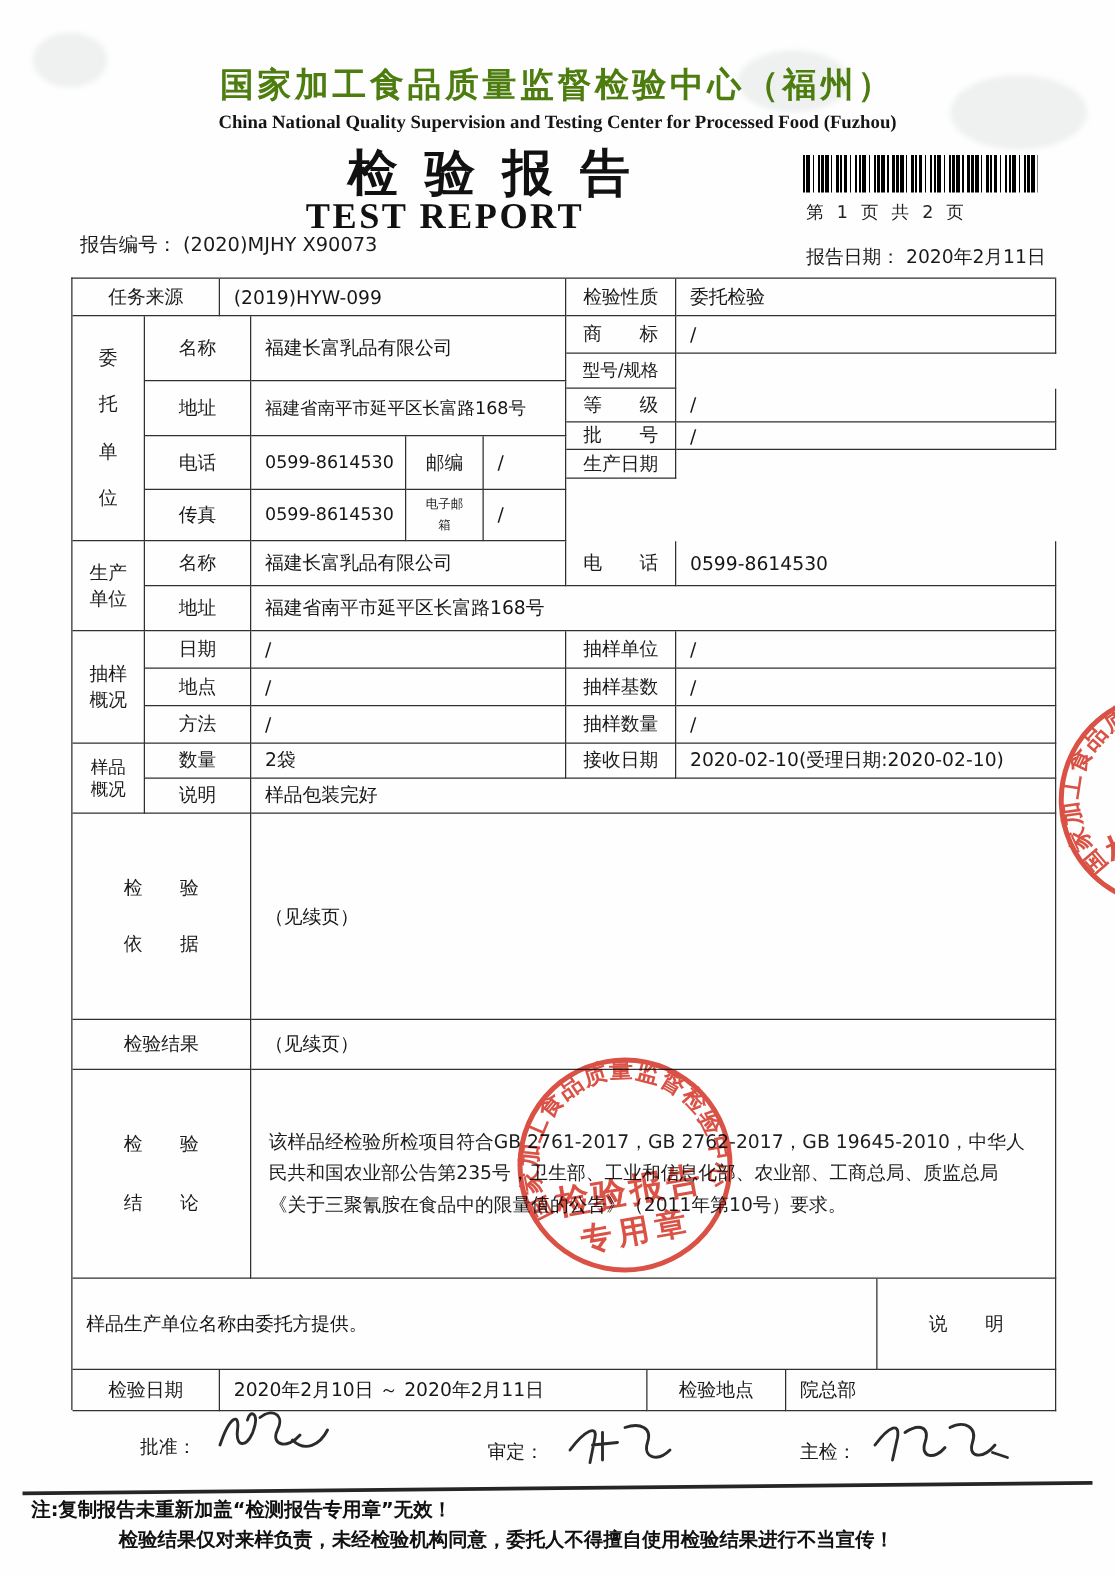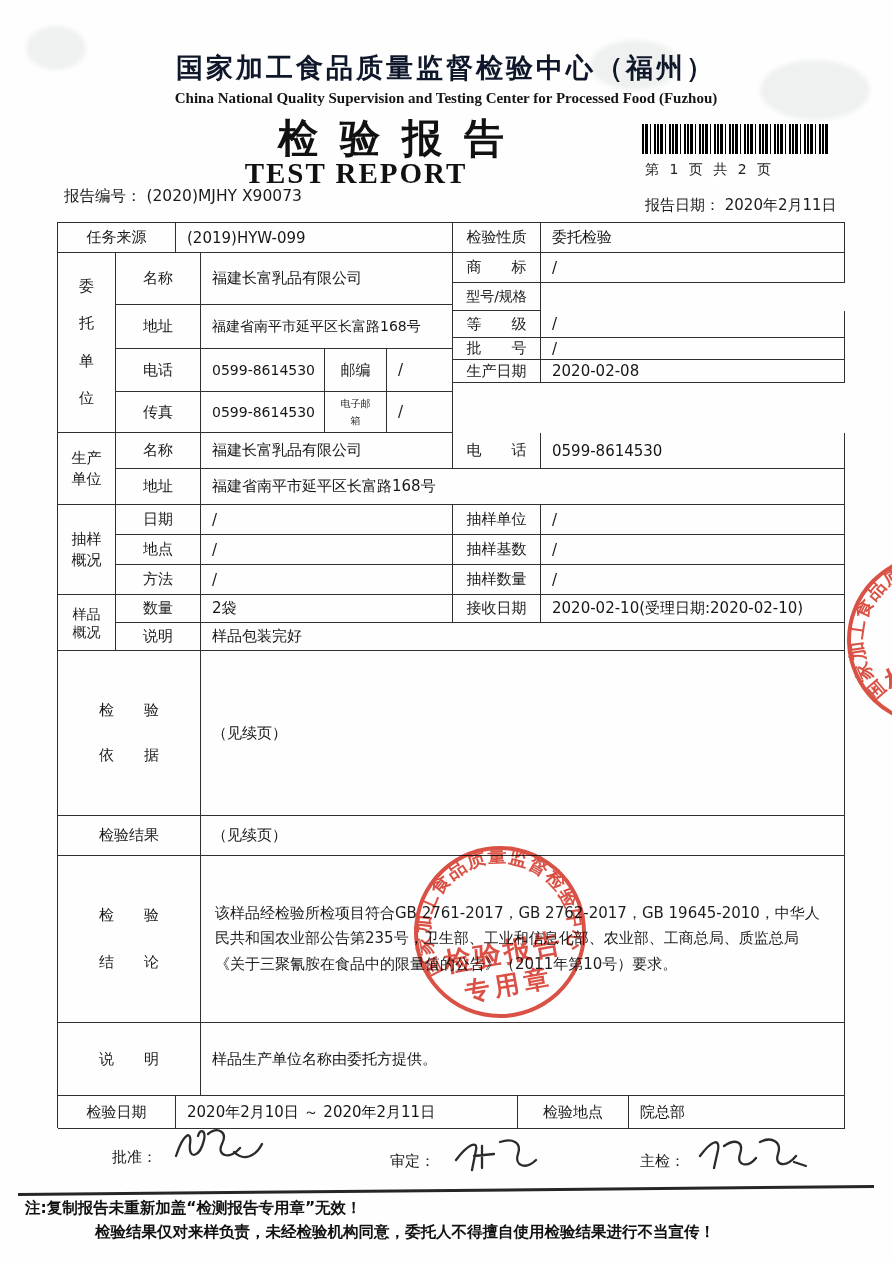--- a/index.html
+++ b/index.html
@@ -2,21 +2,21 @@
 <html><head>
 <meta charset="utf-8">
 <style>
   html,body{margin:0;padding:0;background:#ffffff;}
   .page{position:relative;width:892px;height:1261px;background:#fefefe;overflow:hidden;
         font-family:"DejaVu Sans","Liberation Sans",sans-serif;color:#1d1d1d;}
   
   .ghost{position:absolute;background:#eff1f1;border-radius:50%;filter:blur(2px);}
   
   .title-cn{position:absolute;top:50px;left:0;right:0;text-align:center;
-            font-size:27px;font-weight:bold;letter-spacing:3px;color:#0f172a;}
+            font-size:27px;font-weight:bold;letter-spacing:3px;color:#4d7c0f;}
   .title-en{position:absolute;top:90px;left:0;right:0;text-align:center;
             font-family:"Liberation Serif","DejaVu Serif",serif;
             font-size:15px;font-weight:bold;color:#151515;}
   .report-cn{position:absolute;top:111px;left:0;right:110px;text-align:center;
              font-size:40px;font-weight:bold;letter-spacing:22px;text-indent:22px;color:#111;}
   .report-en{position:absolute;top:157px;left:0;right:180px;text-align:center;
              font-family:"Liberation Serif","DejaVu Serif",serif;
              font-size:29px;font-weight:bold;letter-spacing:2px;color:#111;}
   .barcode{position:absolute;top:124px;left:642px;width:188px;height:30px;
            background:repeating-linear-gradient(90deg,#000 0 2px,#fff 2px 3px,#000 3px 6px,#fff 6px 8px,#000 8px 9px,#fff 9px 12px,#000 12px 14px,#fff 14px 15px);}
@@ -126,21 +126,20 @@
         <div class="subrow" style="height:27px;">
           <div class="cell lab" style="width:88px;">等　　级</div>
           <div class="cell val f1">/</div>
         </div>
         <div class="subrow" style="height:22px;">
           <div class="cell lab" style="width:88px;">批　　号</div>
           <div class="cell val f1">/</div>
         </div>
         <div class="subrow" style="height:23px;">
           <div class="cell lab" style="width:88px;">生产日期</div>
-          <div class="cell val f1">2020-02-08</div>
         </div>
       </div>
     </div>
 
     <div class="band" style="height:72px;">
       <div class="cell grp" style="width:58px;">
         <span class="grp2">生产单位</span>
       </div>
       <div class="col f1">
         <div class="subrow" style="height:36px;">
@@ -221,22 +220,22 @@
           <span>检　　验</span>
           <span>结　　论</span>
         </div>
       </div>
       <div class="cell f1">
         <span class="para">该样品经检验所检项目符合GB 2761-2017，GB 2762-2017，GB 19645-2010，中华人民共和国农业部公告第235号，卫生部、工业和信息化部、农业部、工商总局、质监总局《关于三聚氰胺在食品中的限量值的公告》（2011年第10号）要求。</span>
       </div>
     </div>
 
     <div class="band" style="height:73px;">
+      <div class="cell val f1">样品生产单位名称由委托方提供。</div>
       <div class="cell lab" style="width:143px;">说　　明</div>
-      <div class="cell val f1">样品生产单位名称由委托方提供。</div>
     </div>
 
     <div class="band" style="height:33px;">
       <div class="cell lab" style="width:118px;">检验日期</div>
       <div class="cell val" style="width:342px;">2020年2月10日 ～ 2020年2月11日</div>
       <div class="cell lab" style="width:111px;">检验地点</div>
       <div class="cell val f1">院总部</div>
     </div>
   </div>
 

